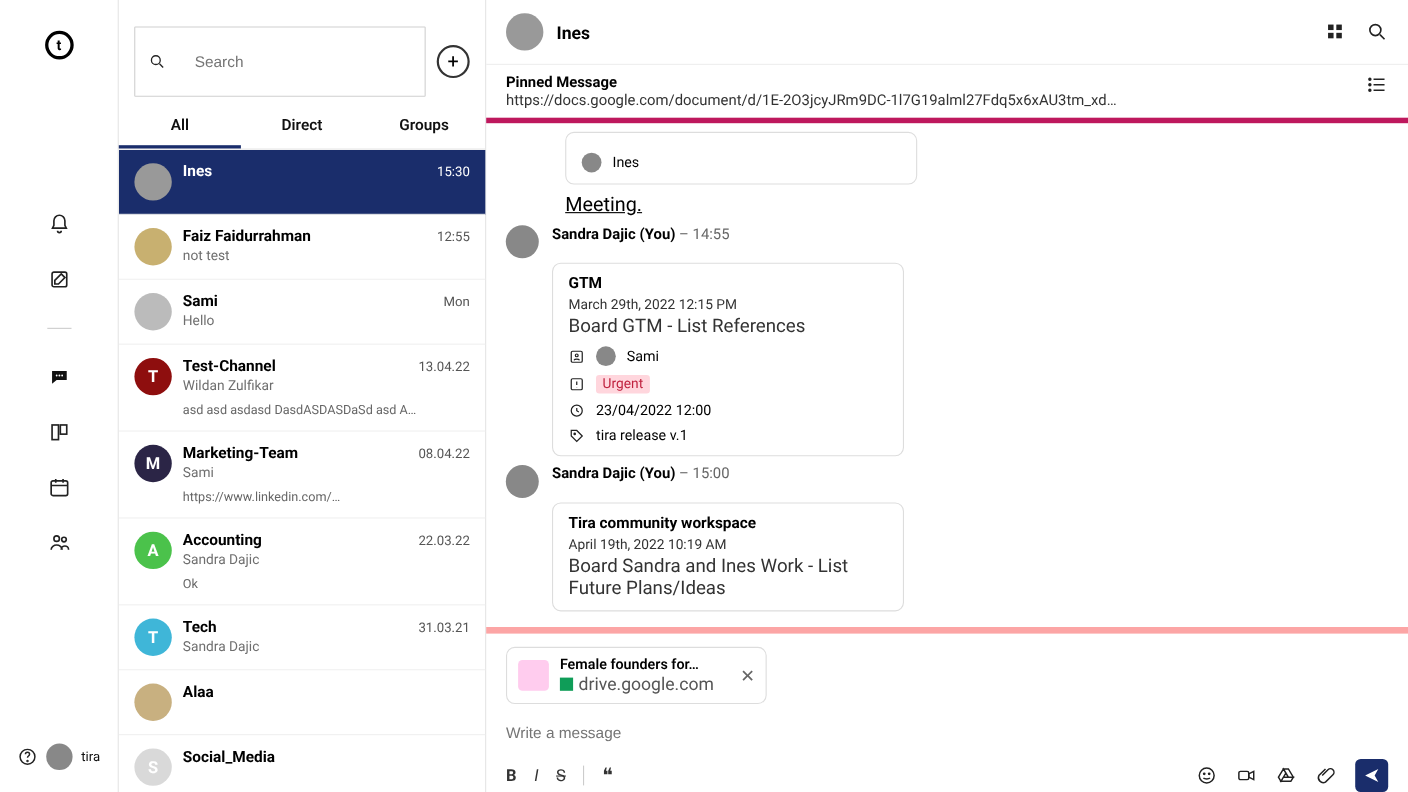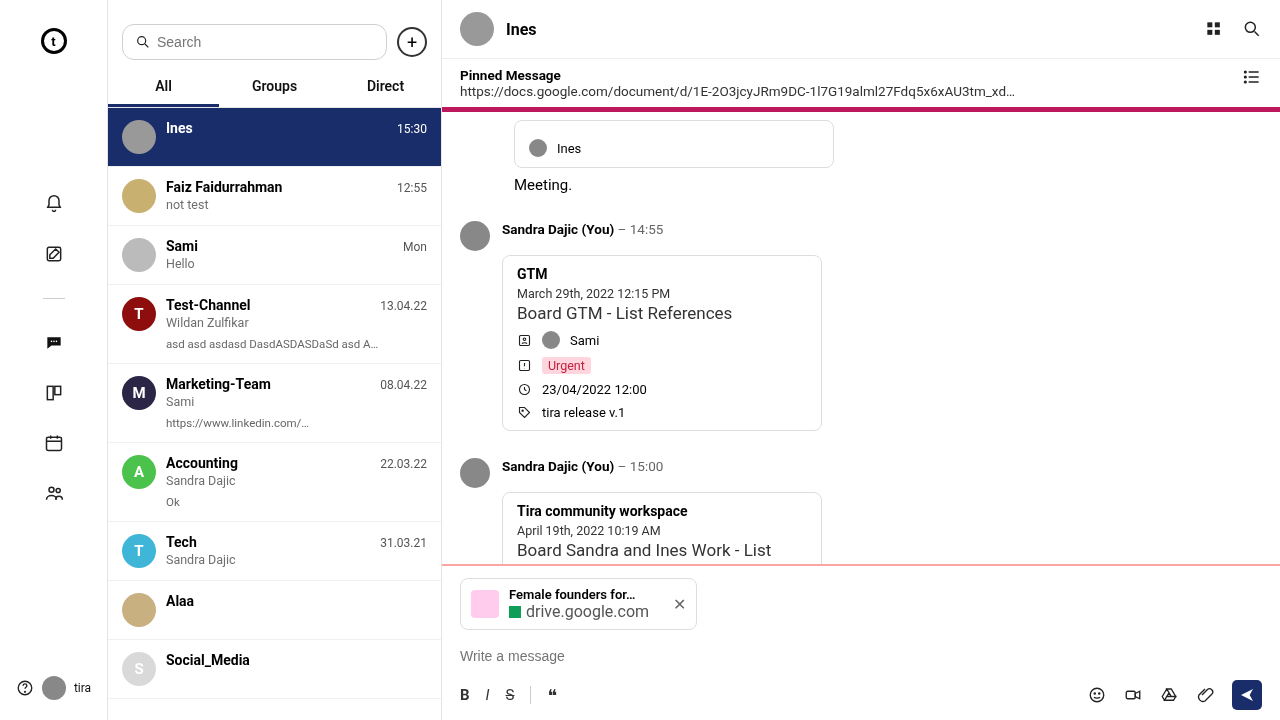--- a/index.html
+++ b/index.html
@@ -9,21 +9,21 @@
 .rail-icons { display: flex; flex-direction: column; gap: 30px; align-items: center; }
 .rail-icons svg { width: 20px; height: 20px; }
 .rail-divider { width: 22px; height: 1px; background: #ccc; margin: 4px 0; }
 .rail-bottom { margin-top: auto; margin-bottom: 20px; display: flex; flex-direction: row; align-items: center; gap: 8px; }
 .rail-bottom svg.help { width: 18px; height: 18px; }
 .rail-avatar { width: 24px; height: 24px; border-radius: 50%; background: #888; }
 .rail-workspace { font-size: 12px; color: #111; }
 
 .sidebar { width: 334px; border-right: 1px solid #e5e5e5; display: flex; flex-direction: column; }
 .search-row { display: flex; align-items: center; gap: 10px; padding: 24px 14px 6px; }
-.search-box { flex: 1; display: flex; align-items: center; gap: 6px; border: 1px solid #d0d0d0; border-radius: 12px; padding: 9px 12px; }
+.search-box { flex: 1; display: flex; align-items: center; gap: 26px; border: 1px solid #d0d0d0; border-radius: 1px; padding: 23px 12px; }
 .search-box input { border: none; outline: none; flex: 1; font-size: 14px; background: transparent; }
 .add-btn { width: 30px; height: 30px; border: 2px solid #333; border-radius: 50%; display: flex; align-items: center; justify-content: center; font-size: 18px; }
 
 .tabs { display: flex; border-bottom: 1px solid #e5e5e5; }
 .tab { flex: 1; text-align: center; padding: 12px 0 10px; font-size: 14px; font-weight: 600; color: #111; cursor: pointer; }
 .tab.active { border-bottom: 3px solid #1a2d6b; }
 
 .chat-list { flex: 1; overflow-y: auto; }
 .chat-item { display: flex; align-items: flex-start; padding: 12px 14px; gap: 10px; border-bottom: 1px solid #f0f0f0; cursor: pointer; }
 .chat-item.active { background: #1a2d6b; color: #fff; }
@@ -52,28 +52,28 @@
 .messages { flex: 1; overflow-y: auto; padding: 4px 18px 10px; }
 .card { border: 1px solid #ddd; border-radius: 8px; padding: 10px 14px; margin: 4px 0 8px 36px; max-width: 320px; }
 .card-title { font-weight: 700; font-size: 14px; }
 .card-sub { font-size: 12.5px; color: #333; margin-top: 4px; }
 .card-meta { font-size: 17px; color: #333; margin-top: 2px; }
 .card-row { display: flex; align-items: center; gap: 10px; font-size: 13px; margin-top: 8px; }
 .card-row svg { width: 15px; height: 15px; }
 .urgent { background: #ffd6dd; color: #c0223f; padding: 1px 6px; border-radius: 3px; font-size: 12.5px; }
 .mini-av { width: 18px; height: 18px; border-radius: 50%; background: #888; display:inline-block;}
 
-.msg-line { display: flex; gap: 12px; margin-top: 27px; }
+.msg-line { display: flex; gap: 12px; margin-top: 8px; }
 .msg-av { width: 30px; height: 30px; border-radius: 50%; background: #888; flex-shrink:0; }
 .msg-head { font-size: 13.5px; }
 .msg-head .you { font-weight: 700; }
 .msg-head .time { color: #666; }
-.msg-text { font-size: 15px; margin: 4px 0 4px 36px; }
-
-.composer { border-top: 2px solid #fca5a5; padding: 12px 18px 10px; }
+.msg-text { font-size: 18px; margin: 4px 0 4px 36px; text-decoration: underline; }
+
+.composer { border-top: 6px solid #fca5a5; padding: 12px 18px 0; }
 .attach-chip { display: inline-flex; align-items: center; gap: 10px; border: 1px solid #ddd; border-radius: 8px; padding: 8px 10px; margin-bottom: 10px; }
 .attach-icon { width: 28px; height: 28px; background: #fce; border-radius: 4px; }
 .attach-body { font-size: 13px; }
 .attach-title { font-weight: 600; overflow:hidden; text-overflow:ellipsis; white-space:nowrap; max-width: 140px;}
 .attach-src { font-size: 16px; color: #555; display:flex; align-items:center; gap:5px; }
 .src-ic { width:12px; height:12px; background:#0f9d58; display:inline-block; }
 .chip-x { margin-left: 14px; color: #666; font-size: 16px; cursor:pointer; }
 
 .input { width: 100%; border: none; outline: none; padding: 8px 0 16px; font-size: 14px; color: #333; }
 .toolbar { display: flex; align-items: center; gap: 16px; }
@@ -140,22 +140,22 @@
       <svg width="16" height="16" viewBox="0 0 24 24">
           <circle cx="10" cy="10" r="6"></circle>
           <path d="M20 20l-5-5"></path>
         </svg>
       <input placeholder="Search" style="">
     </div>
     <div class="add-btn">+</div>
   </div>
   <div class="tabs">
     <div class="tab active">All</div>
+    <div class="tab">Direct</div>
     <div class="tab">Groups</div>
-    <div class="tab">Direct</div>
   </div>
   <div class="chat-list" id="chat-list">
       <div class="chat-item active">
         <div class="chat-avatar" style="background:#999"></div>
     <div class="chat-body">
       <div class="chat-top">
             <span class="chat-name">Ines</span>
             <span class="chat-time">15:30</span>
           </div>
 

